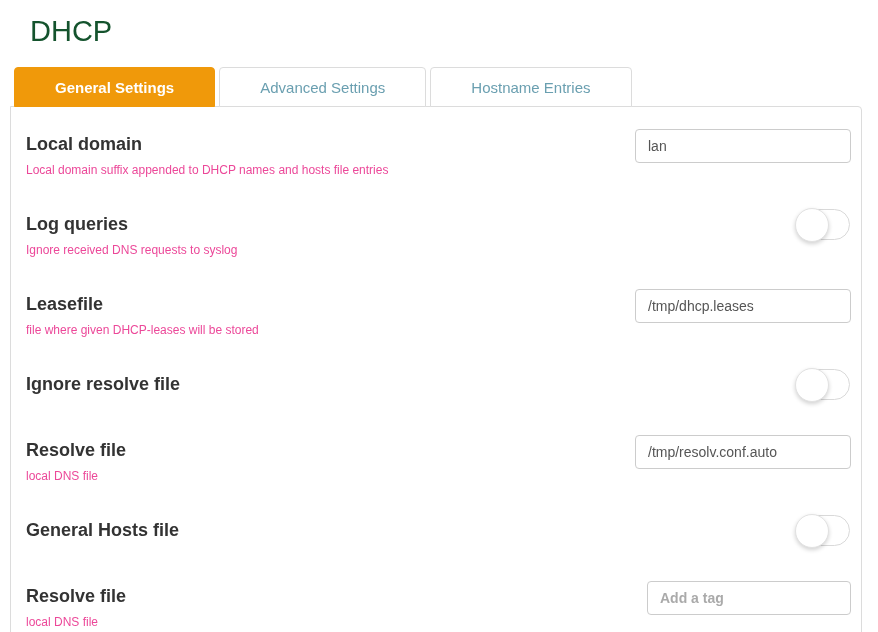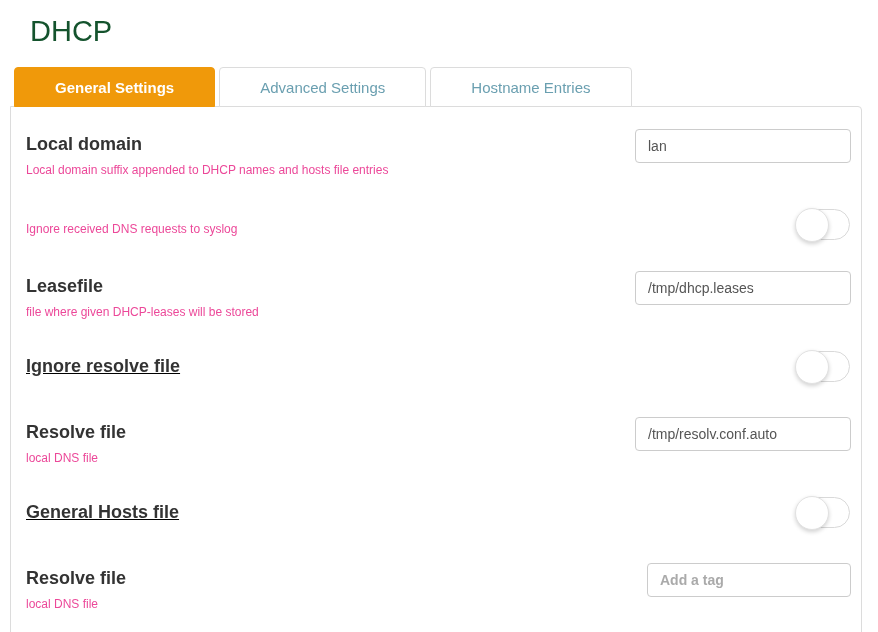--- a/index.html
+++ b/index.html
@@ -55,21 +55,21 @@
     background: #ffffff;
   }
 
   
   .form-row {
     display: flex;
     justify-content: space-between;
     align-items: flex-start;
     margin-bottom: 36px;
   }
-  .form-row.no-desc { margin-bottom: 40px; text-decoration: underline; }
+  .form-row.no-desc { margin-bottom: 40px; }
   .row-text { flex: 1; padding-right: 20px; }
   .field-label {
     font-size: 18px;
     font-weight: 700;
     color: #333333;
     line-height: 21px;
   }
   .field-description {
     font-size: 12px;
     color: #ec4899;
@@ -144,20 +144,21 @@
       <div class="field-description">Local domain suffix appended to DHCP names and hosts file entries</div>
     </div>
     <div class="row-control">
       <input type="text" class="text-input" value="lan" style="">
 
     </div>
   </div>
 
   <div class="form-row">
     <div class="row-text">
+      <div class="field-label">Log queries</div>
       <div class="field-description">Ignore received DNS requests to syslog</div>
     </div>
     <div class="row-control">
 
       <div class="toggle">
         <div class="toggle-knob"></div>
       </div>
     </div>
   </div>
 

